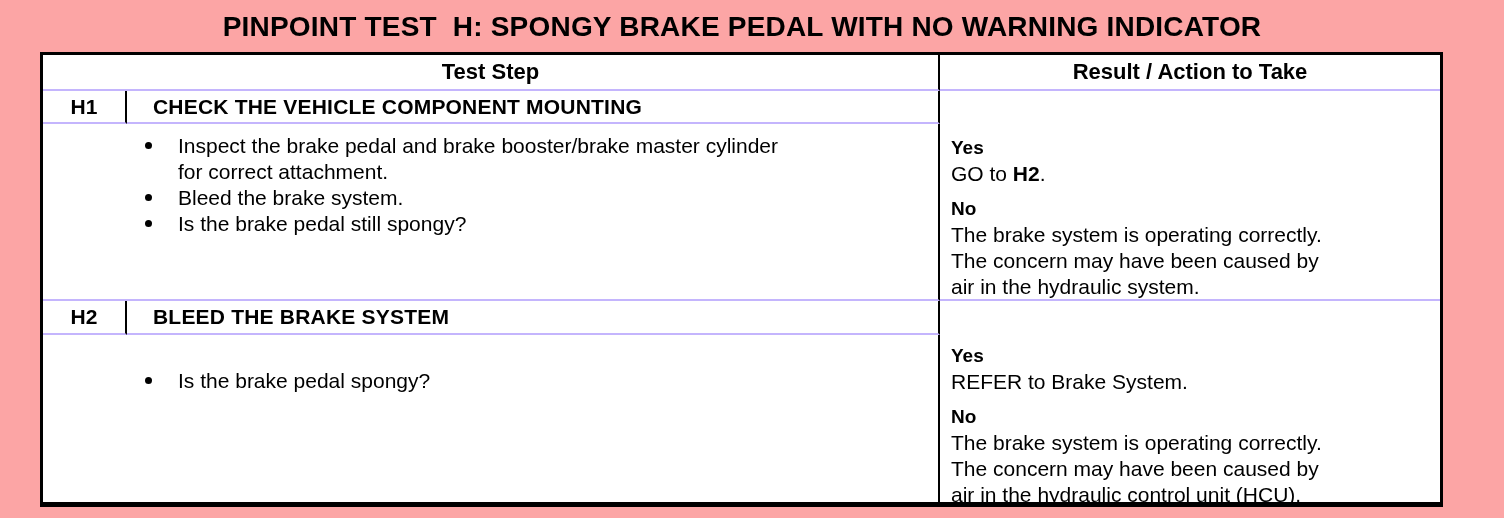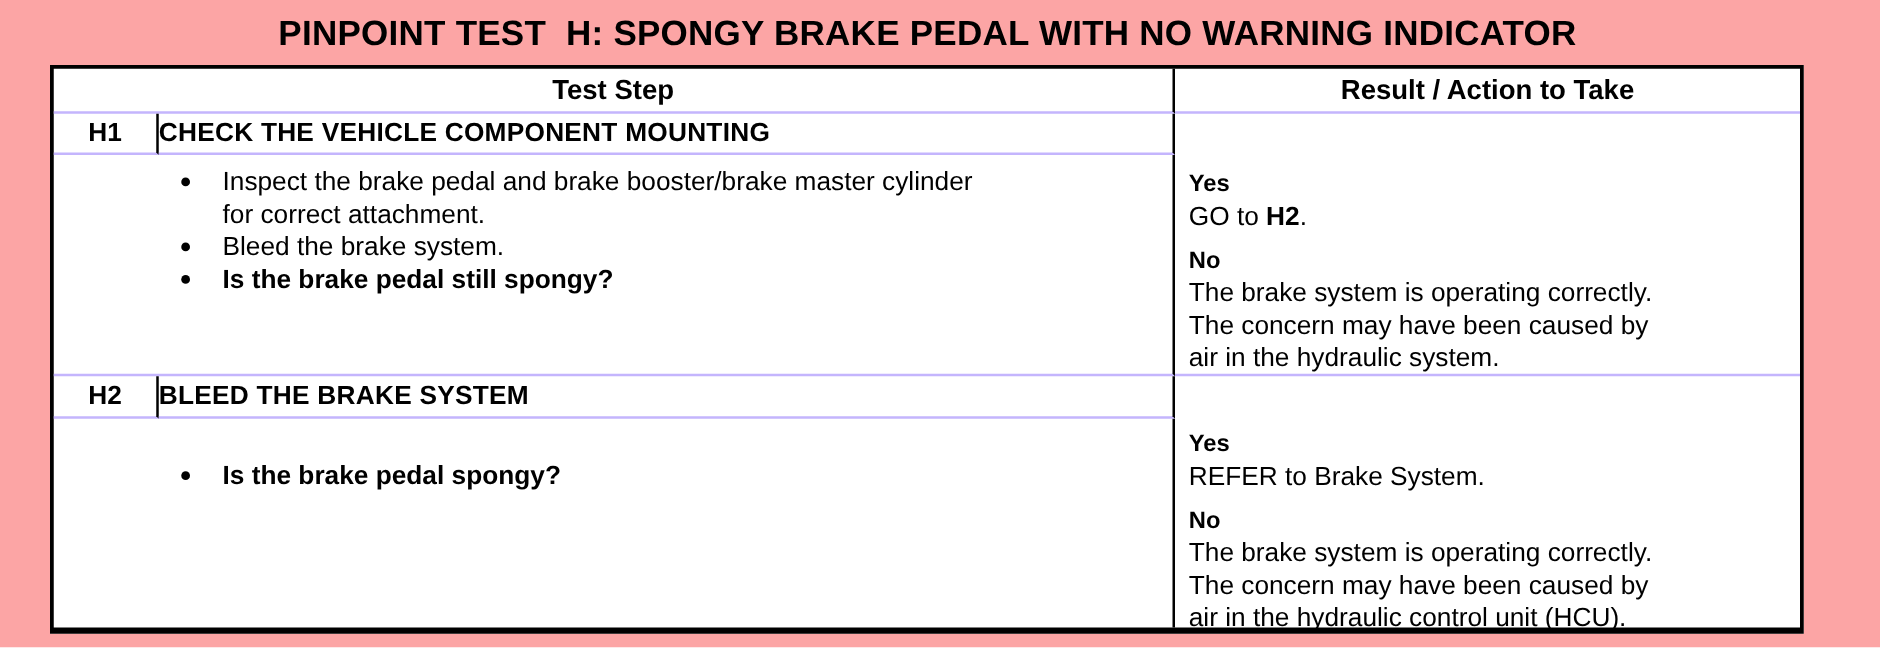--- a/index.html
+++ b/index.html
@@ -57,31 +57,31 @@
   .c-h2-num   { grid-area: 4 / 1 / 5 / 2; }
   .c-h2-title { grid-area: 4 / 2 / 5 / 3; }
   .c-h2-res   { grid-area: 4 / 3 / 6 / 4; padding: 42px 8px 0 11px; }
   .c-h2-body  { grid-area: 5 / 1 / 6 / 3; padding-top: 9px; }
   .num {
     display: flex; align-items: center; justify-content: center;
     font-size: 21px; font-weight: 700;
   }
   .step-title {
     display: flex; align-items: center;
-    padding-left: 0;
+    padding-left: 26px;
     font-size: 21px; font-weight: 700;
     letter-spacing: 0.2px;
   }
   .step-item {
     position: relative;
     padding-left: 135px;
     font-size: 21px;
     line-height: 26px;
   }
-  .step-item.bold { font-weight: 700; }
+  .step-item.bold { font-weight: 400; }
   .step-item.gap-before { margin-top: 24px; }
   .bullet {
     position: absolute;
     left: 102px; top: 9px;
     width: 7px; height: 7px;
     background: #000;
     border-radius: 50%;
   }
   .res-label { font-size: 19px; font-weight: 700; line-height: 26px; }
   .res-label.no-gap { margin-top: 9px; }

